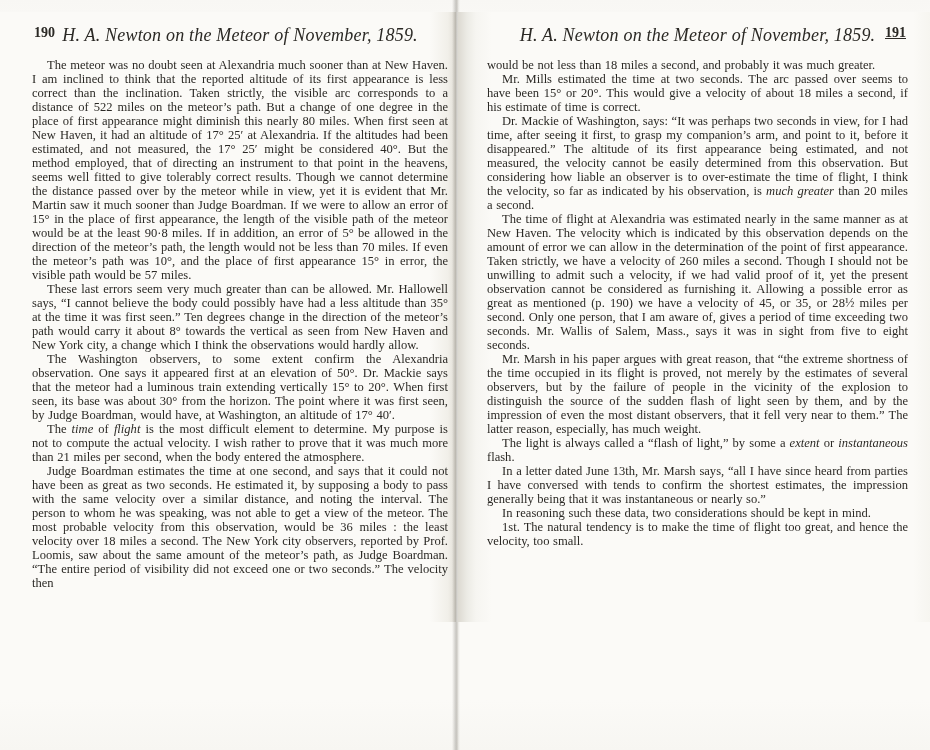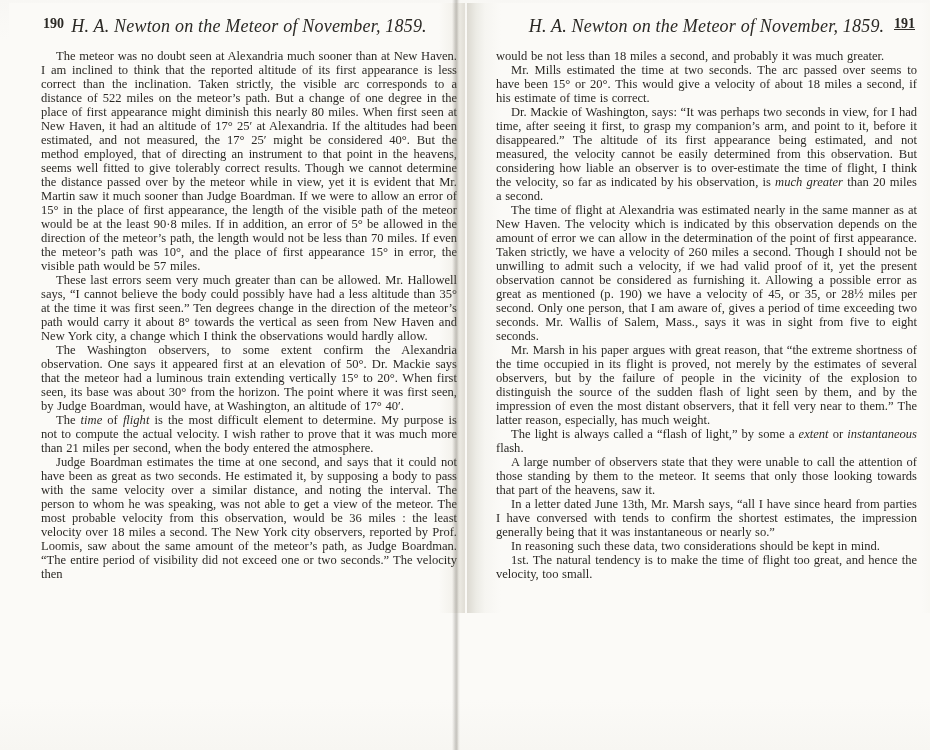--- a/index.html
+++ b/index.html
@@ -14,24 +14,23 @@
     position: relative;
     width: 930px;
     height: 750px;
     font-family: "Liberation Serif", "DejaVu Serif", serif;
     color: #2b2925;
     background:
       linear-gradient(to bottom, #f8f7f4 0, #fbfaf7 40px, #fbfaf7 700px, #f7f6f2 750px);
   }
   .page {
     position: absolute;
-    top: 3px;
+    top: 12px;
     height: 610px;
     box-sizing: border-box;
-    margin-left: 9px;
   }
   .page.left {
     left: 0;
     width: 456px;
     padding: 13px 8px 0 32px;
     background: linear-gradient(to right, #fbfaf7 0, #fbfaf7 430px, #f1efe9 448px, #e2dfd7 455px);
   }
   .page.right {
     left: 458px;
     width: 472px;
@@ -112,20 +111,19 @@
       <span class="running-title">H. A. Newton on the Meteor of November, 1859.</span>
       <span class="page-num">191</span>
     </div>
     <div class="page-body">
         <p class="para">would be not less than 18 miles a second, and probably it was much greater.</p>
         <p class="para indent">Mr. Mills estimated the time at two seconds.  The arc passed over seems to have been 15° or 20°.  This would give a velocity of about 18 miles a second, if his estimate of time is correct.</p>
         <p class="para indent">Dr. Mackie of Washington, says: “It was perhaps two seconds in view, for I had time, after seeing it first, to grasp my companion’s arm, and point to it, before it disappeared.”  The altitude of its first appearance being estimated, and not measured, the velocity cannot be easily determined from this observation.  But considering how liable an observer is to over-estimate the time of flight, I think the velocity, so far as indicated by his observation, is <em>much greater</em> than 20 miles a second.</p>
         <p class="para indent">The time of flight at Alexandria was estimated nearly in the same manner as at New Haven.  The velocity which is indicated by this observation depends on the amount of error we can allow in the determination of the point of first appearance.  Taken strictly, we have a velocity of 260 miles a second.  Though I should not be unwilling to admit such a velocity, if we had valid proof of it, yet the present observation cannot be considered as furnishing it.  Allowing a possible error as great as mentioned (p. 190) we have a velocity of 45, or 35, or 28½ miles per second.  Only one person, that I am aware of, gives a period of time exceeding two seconds.  Mr. Wallis of Salem, Mass., says it was in sight from five to eight seconds.</p>
         <p class="para indent">Mr. Marsh in his paper argues with great reason, that “the extreme shortness of the time occupied in its flight is proved, not merely by the estimates of several observers, but by the failure of people in the vicinity of the explosion to distinguish the source of the sudden flash of light seen by them, and by the impression of even the most distant observers, that it fell very near to them.”  The latter reason, especially, has much weight.</p>
         <p class="para indent">The light is always called a “flash of light,” by some a <em>extent</em> or <em>instantaneous</em> flash.</p>
-        <p class="para indent">A large number of observers state that they were unable to call the attention of those standing by them to the meteor.  It seems that only those looking towards that part of the heavens, saw it.</p>
         <p class="para indent">In a letter dated June 13th, Mr. Marsh says, “all I have since heard from parties I have conversed with tends to confirm the shortest estimates, the impression generally being that it was instantaneous or nearly so.”</p>
         <p class="para indent">In reasoning such these data, two considerations should be kept in mind.</p>
         <p class="para indent">1st. The natural tendency is to make the time of flight too great, and hence the velocity, too small.</p>
       </div>
   </div>
 
 </div>
 
 </body></html>

